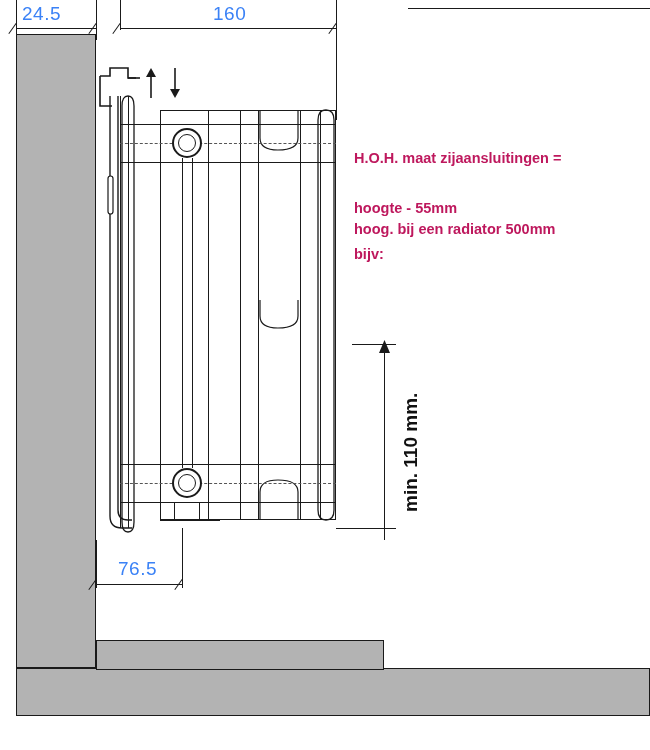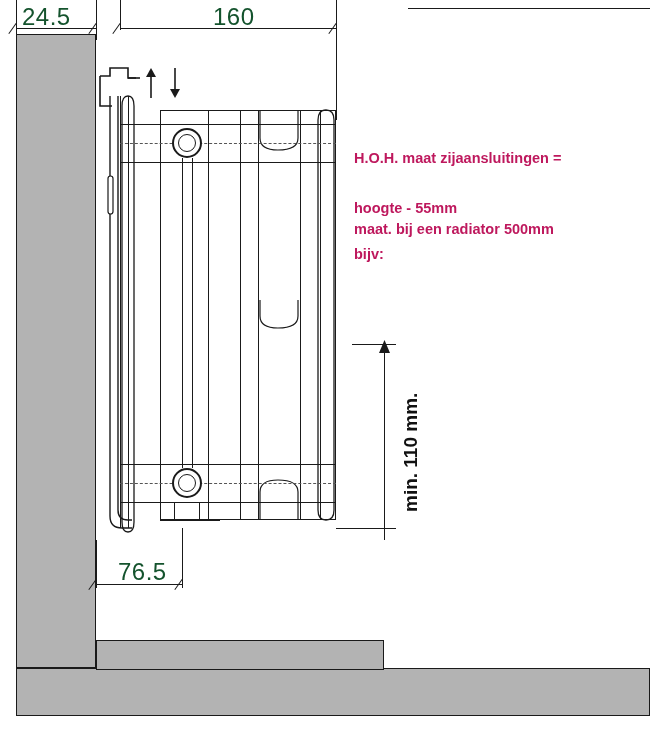--- a/index.html
+++ b/index.html
@@ -35,22 +35,22 @@
     background: #1a1a1a;
     width: 1px;
   }
   .dash-h {
     height: 0;
     border-top: 1px dashed #555;
   }
 
   
   .dim-label {
-    font-size: 24px;
-    color: #14532d;
+    font-size: 19px;
+    color: #3b82f6;
     letter-spacing: 0.5px;
     white-space: nowrap;
   }
   .dim-label-v {
     font-size: 19px;
     color: #111;
     font-weight: bold;
     white-space: nowrap;
     transform-origin: 0 0;
     transform: rotate(-90deg);
@@ -191,16 +191,16 @@
 
   <div class="abs vline" style="left:96px; top:540px; height:48px;"></div>
   <div class="abs vline" style="left:182px; top:528px; height:60px;"></div>
   <div class="abs hline" style="left:96px; top:584px; width:86px;"></div>
   <div class="abs" style="left:92px; top:578px; width:1px; height:13px; background:#1a1a1a; transform:rotate(35deg);"></div>
   <div class="abs" style="left:178px; top:578px; width:1px; height:13px; background:#1a1a1a; transform:rotate(35deg);"></div>
   <div class="abs dim-label" style="left:118px; top:558px;text-align:right;">76.5</div>
 
   <div class="abs note" style="left:354px; top:148px;">H.O.H. maat zijaansluitingen =</div>
   <div class="abs note" style="left:354px; top:178px;margin-top:20px;">hoogte - 55mm</div>
-  <div class="abs note" style="left:354px; top:219px;">maat. bij een radiator 500mm</div>
+  <div class="abs note" style="left:354px; top:219px;">hoog. bij een radiator 500mm</div>
   <div class="abs note" style="left:354px; top:244px;">bijv:</div>
 
 </div>
 
 </body></html>

